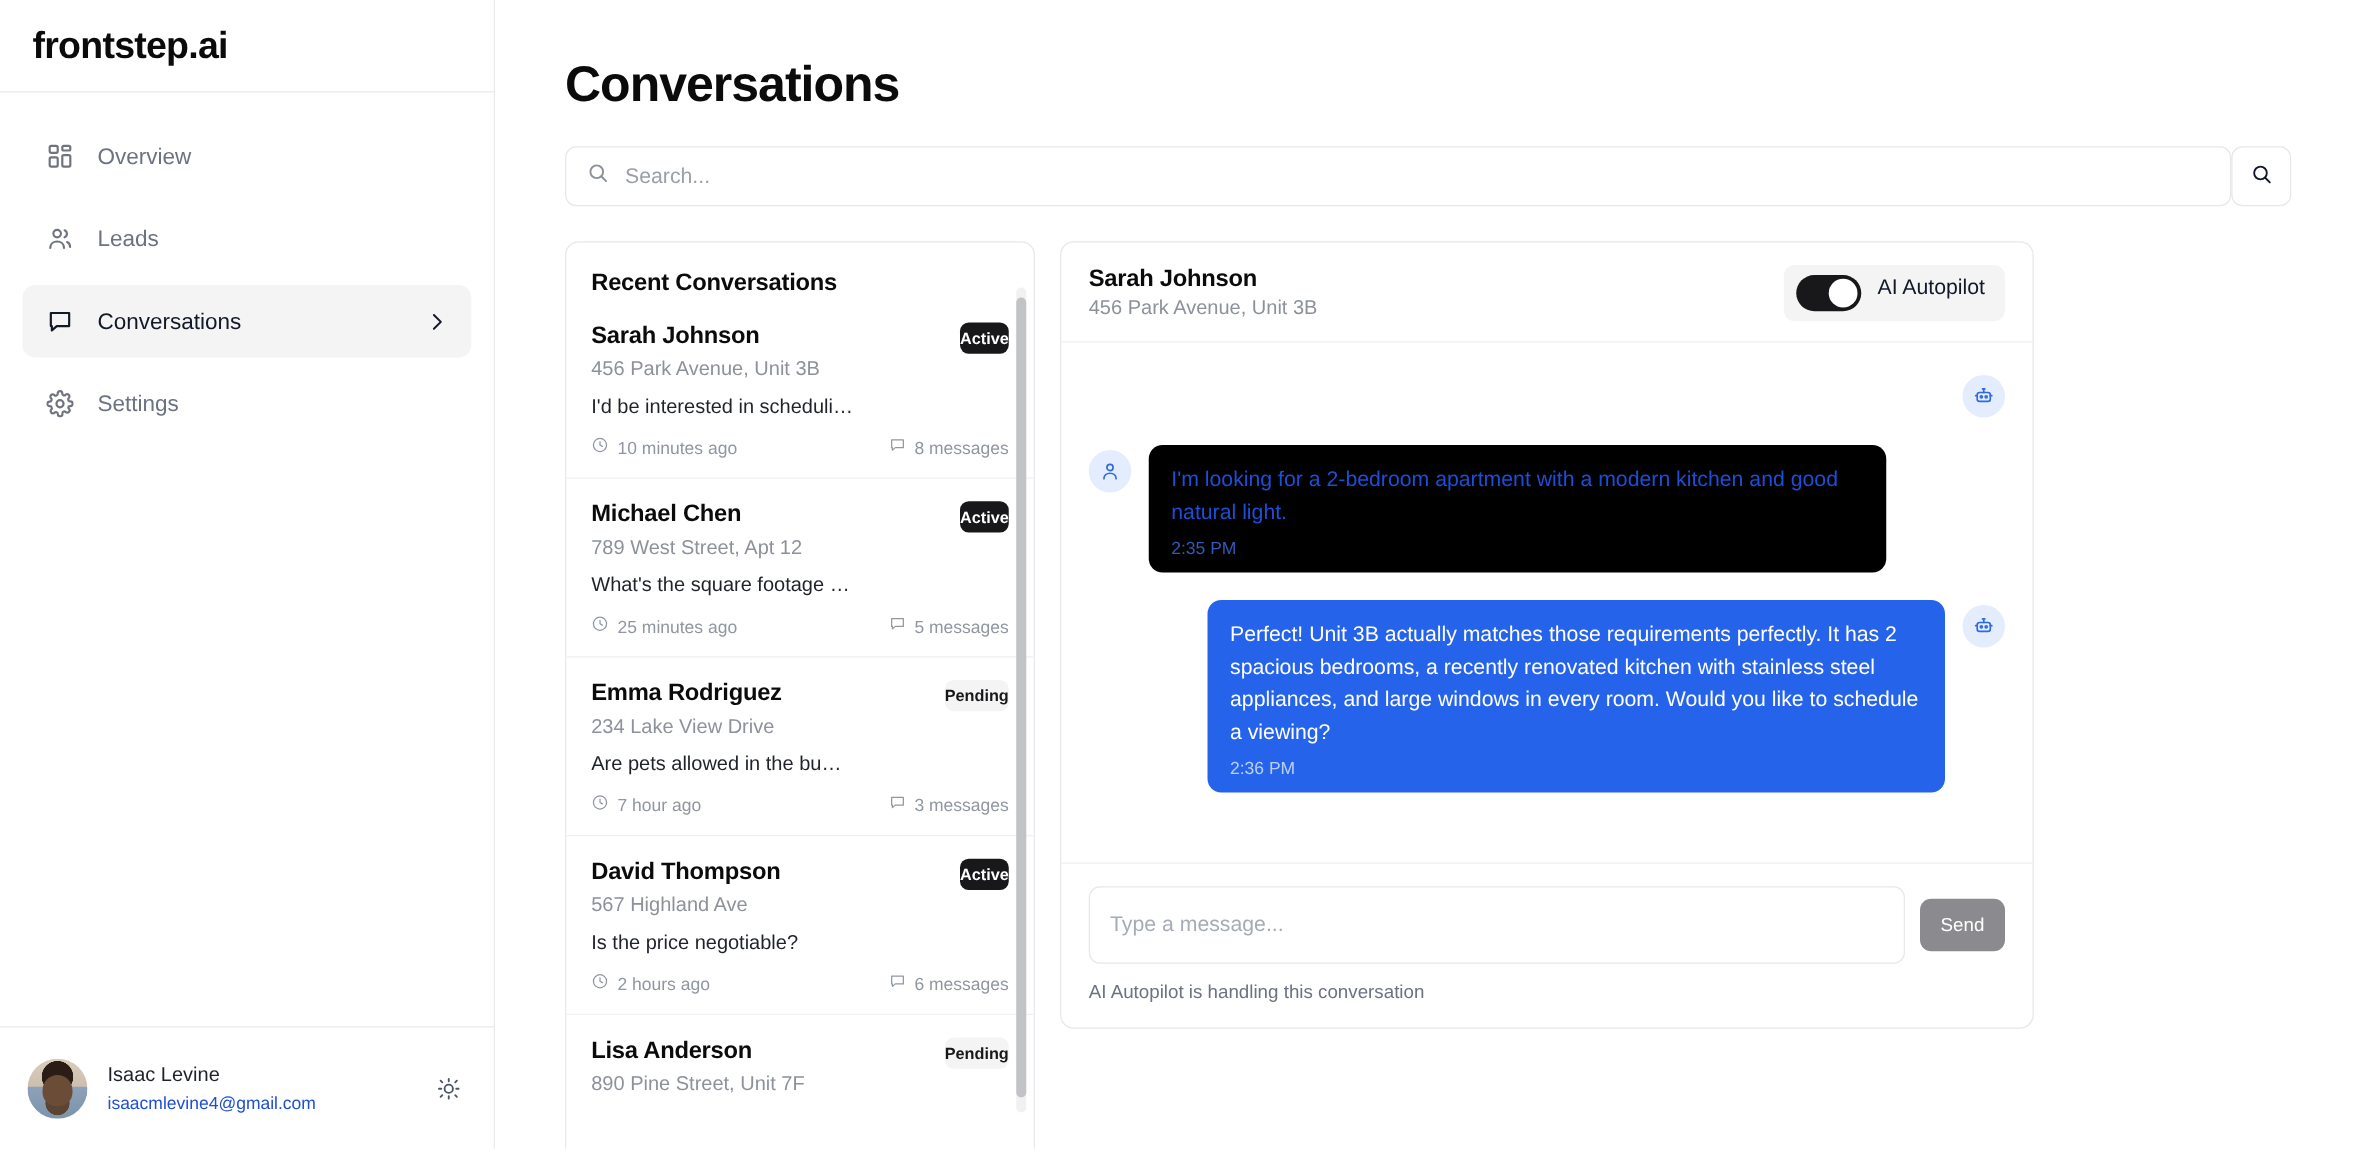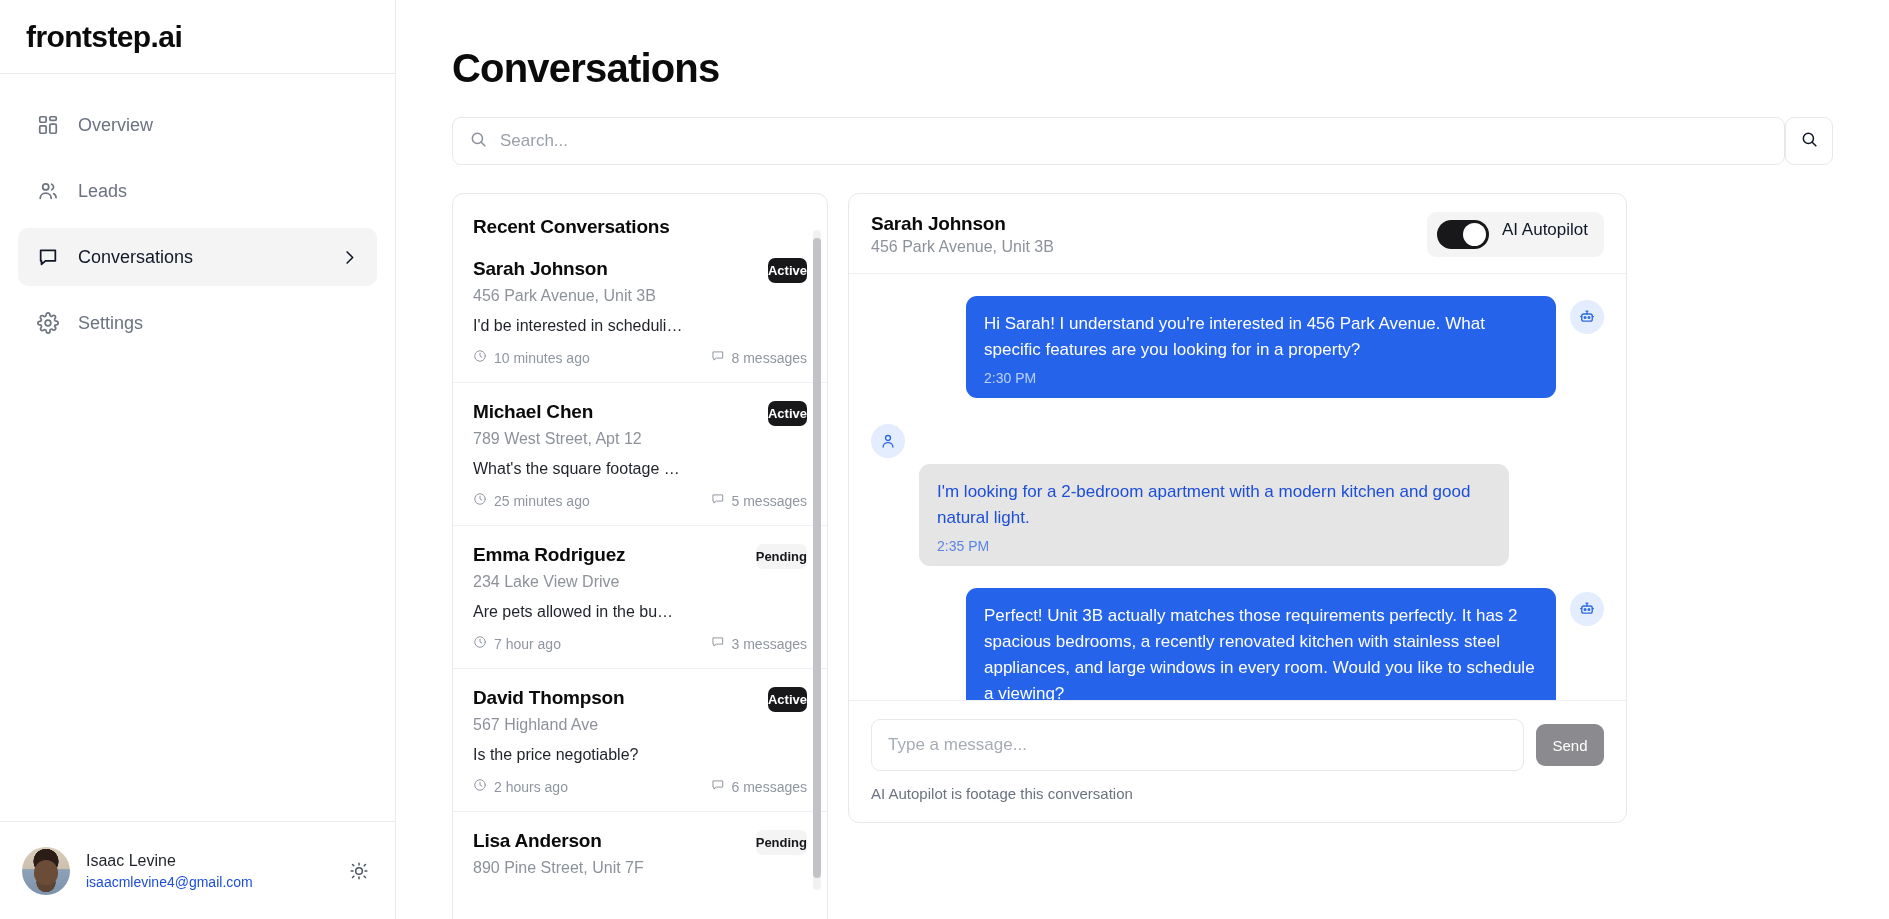--- a/index.html
+++ b/index.html
@@ -226,35 +226,35 @@
     flex:1 1 auto;
     padding: 22px 22px 12px 22px;
     display:flex; flex-direction:column; gap:22px;
     overflow:hidden;
   }
   .row { display:flex; align-items:flex-start; gap:14px; }
   .row.bot { justify-content:flex-end; }
   .row.user { justify-content:flex-start; }
   .bubble { border-radius:11px; padding:15px 18px 12px 18px; max-width: 590px; }
   .bubble.bot { background:#2563eb; color:#fff; }
-  .bubble.user { background:#e5e5e5; color:#1d4ed8;margin-top:44px; }
+  .bubble.user { background:#000000; color:#1d4ed8; }
   .bubble-text { font-size:17px; line-height:26px; }
   .bubble-time { font-size:14px; margin-top:7px; opacity:.82; }
   .bubble.bot .bubble-time { color:#dbe6fd; }
   .bubble.user .bubble-time { color:#3b6fe0; }
   .ava-ico {
     width:34px; height:34px; flex:0 0 34px; border-radius:50%;
     background:#e3edfd; display:flex; align-items:center; justify-content:center; margin-top:4px;
   }
   .ava-ico svg { stroke:#2f6ae0; fill:none; stroke-width:1.8; stroke-linecap:round; stroke-linejoin:round; }
 
   .chat-foot { border-top: 1px solid #eef0f1; padding: 18px 22px 20px 22px; }
   .foot-row { display:flex; gap:12px; align-items:center; }
   .msg-input {
-    flex:1 1 auto; height:52px; border:1px solid #e7e8ea; border-radius:9px;
+    flex:1 1 auto; height:62px; border:1px solid #e7e8ea; border-radius:9px;
     padding:0 16px; font-size:17px; font-family:inherit; color:#111827; outline:none;
   }
   .msg-input::placeholder { color:#a7acb4; }
   .send-btn {
     flex:0 0 68px; height:42px; border:none; border-radius:9px;
     background:#8b8b8f; color:#fff; font-size:15px; font-family:inherit;
     cursor:pointer;
   }
   .foot-note { font-size:15px; color:#6b7280; margin-top:14px; }
 </style>
@@ -488,24 +488,20 @@
             <span class="toggle">
                 <span class="knob"></span>
               </span>
             <span class="autopilot-label">AI Autopilot</span>
           </div>
         </div>
 
         <div class="chat-body">
 
           <div class="row bot">
-            <div class="bubble bot">
-              <div class="bubble-text">Hi Sarah! I understand you're interested in 456 Park Avenue. What specific features are you looking for in a property?</div>
-              <div class="bubble-time">2:30 PM</div>
-            </div>
             <div class="ava-ico">
               <svg viewBox="0 0 24 24" width="18" height="18">
                 <rect x="5" y="8" width="14" height="9.5" rx="2.6"></rect>
                 <path d="M12 5.2V8M10.7 4.2h2.4"></path>
                 <path d="M5 11.4H3.4M19 11.4h1.6"></path>
                 <circle cx="9.4" cy="12.6" r="1.1"></circle>
                 <circle cx="14.6" cy="12.6" r="1.1"></circle>
               </svg>
             </div>
           </div>
@@ -539,20 +535,20 @@
             </div>
           </div>
 
         </div>
 
         <div class="chat-foot">
           <div class="foot-row">
             <input class="msg-input" type="text" placeholder="Type a message..." style="">
             <button class="send-btn">Send</button>
           </div>
-          <div class="foot-note">AI Autopilot is footage this conversation</div>
+          <div class="foot-note">AI Autopilot is handling this conversation</div>
         </div>
 
       </section>
 
     </div>
   </main>
 </div>
 
 </body></html>

